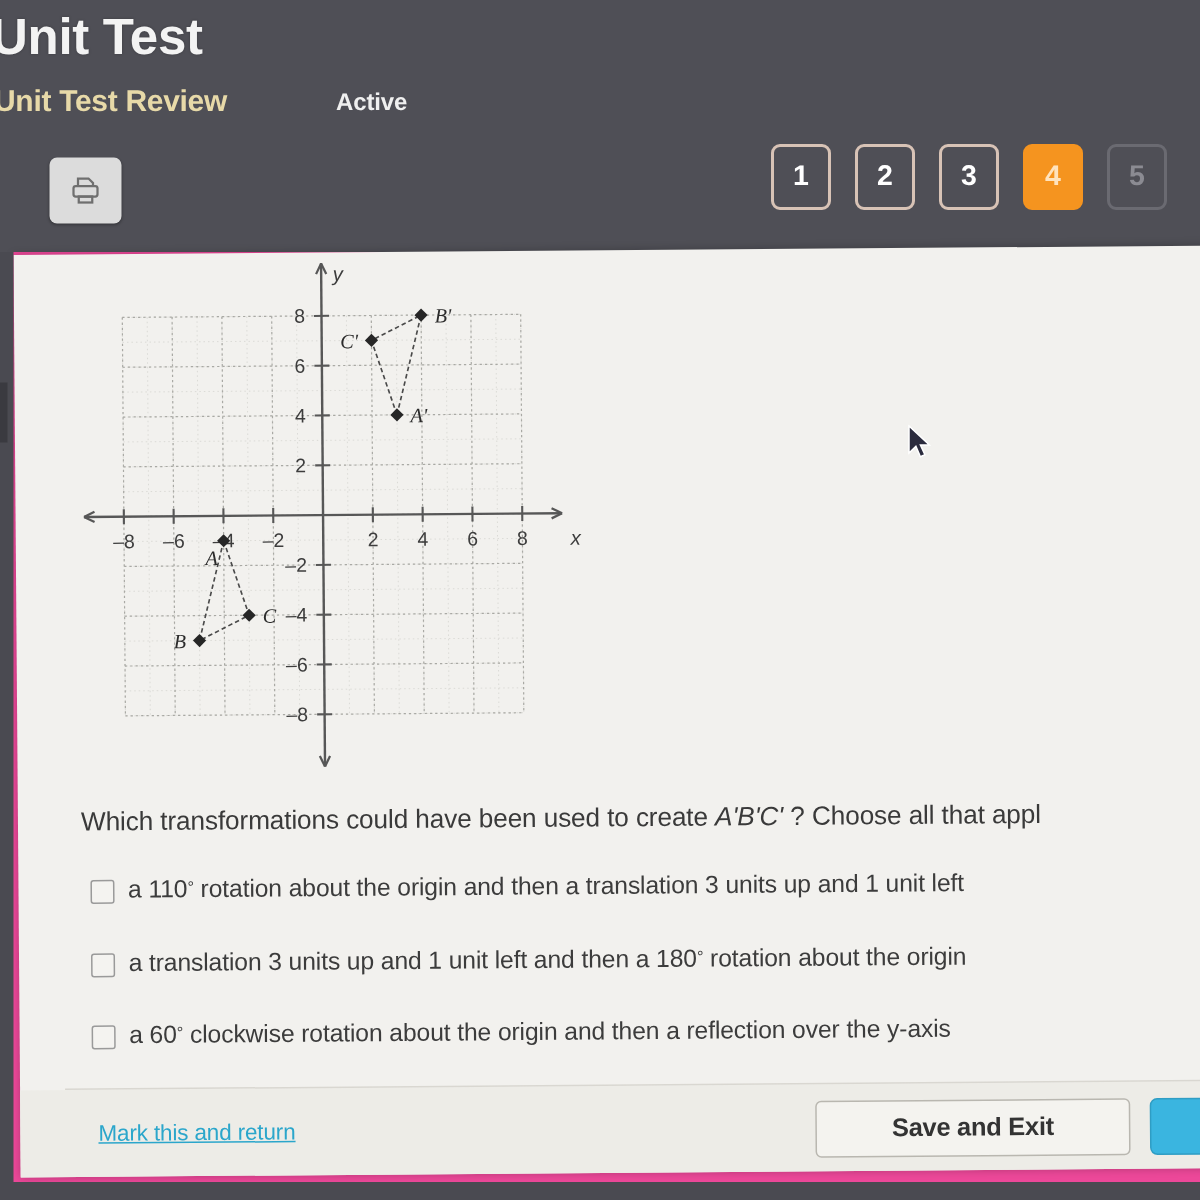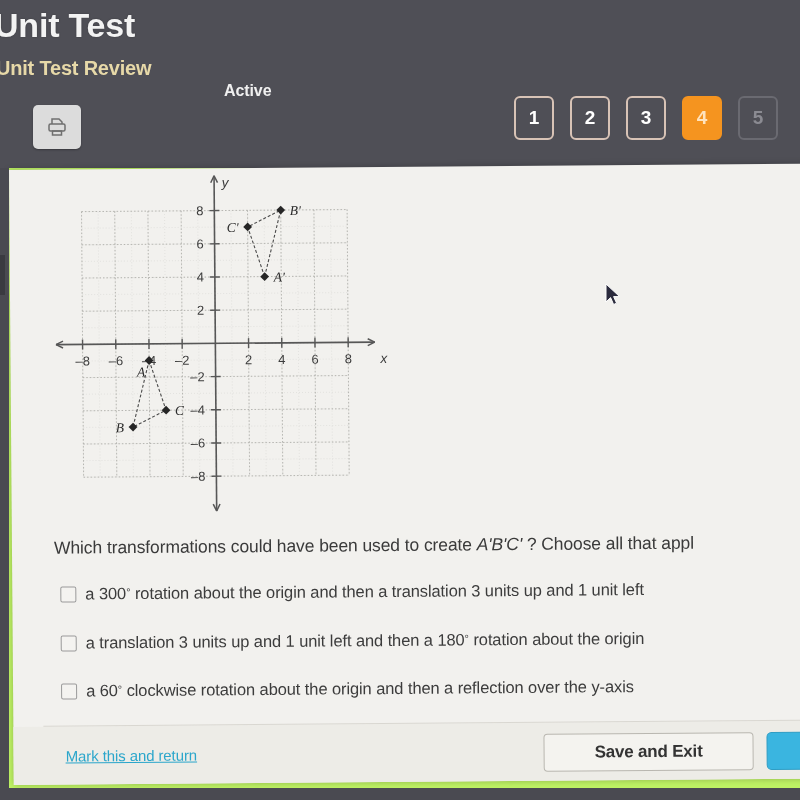--- a/index.html
+++ b/index.html
@@ -6,21 +6,21 @@
     margin: 0; padding: 0;
     width: 800px; height: 800px;
     overflow: hidden;
     background: #4b4b52;
     font-family: "Liberation Sans", sans-serif;
   }
 
   #screen {
     position: relative;
     width: 800px; height: 800px;
-    background: #bef264;
+    background: #ec4899;
     overflow: hidden;
   }
 
   
   #header {
     position: absolute;
     left: 0; top: 0;
     width: 800px; height: 168px;
     background: #4f4f56;
   }
@@ -44,21 +44,20 @@
     letter-spacing: -0.2px;
   }
 
   #status-label {
     position: absolute;
     left: 224px; top: 60px;
     font-size: 16px;
     font-weight: bold;
     color: #f0f0f0;
     letter-spacing: -0.1px;
-    margin-top: 22px;
   }
 
   
   #print-button {
     position: absolute;
     left: 33px; top: 105px;
     width: 48px; height: 44px;
     background: #dcdcdc;
     border-radius: 5px;
     box-shadow: 0 1px 2px rgba(0,0,0,0.3);
@@ -380,21 +379,21 @@
             <text x="207.2" y="63.79999999999998" text-anchor="end" font-family="&quot;Liberation Serif&quot;, serif" font-size="13.5" font-style="italic" fill="#2b2b2b">C'</text>
           </svg>
       </div>
 
       <div id="question-text">
         <span>Which transformations could have been used to create </span><span class="ital">A'B'C'</span><span> ? Choose all that appl</span>
       </div>
 
       <div class="option-row" id="option-0">
         <div class="option-checkbox"></div>
-        <div class="option-label"><span>a 300</span><span class="deg">°</span><span> rotation about the origin and then a translation 3 units up and 1 unit left</span></div>
+        <div class="option-label"><span>a 110</span><span class="deg">°</span><span> rotation about the origin and then a translation 3 units up and 1 unit left</span></div>
       </div>
 
       <div class="option-row" id="option-1">
         <div class="option-checkbox"></div>
         <div class="option-label"><span>a translation 3 units up and 1 unit left and then a 180</span><span class="deg">°</span><span> rotation about the origin</span></div>
       </div>
 
       <div class="option-row" id="option-2">
         <div class="option-checkbox"></div>
         <div class="option-label"><span>a 60</span><span class="deg">°</span><span> clockwise rotation about the origin and then a reflection over the y-axis</span></div>

